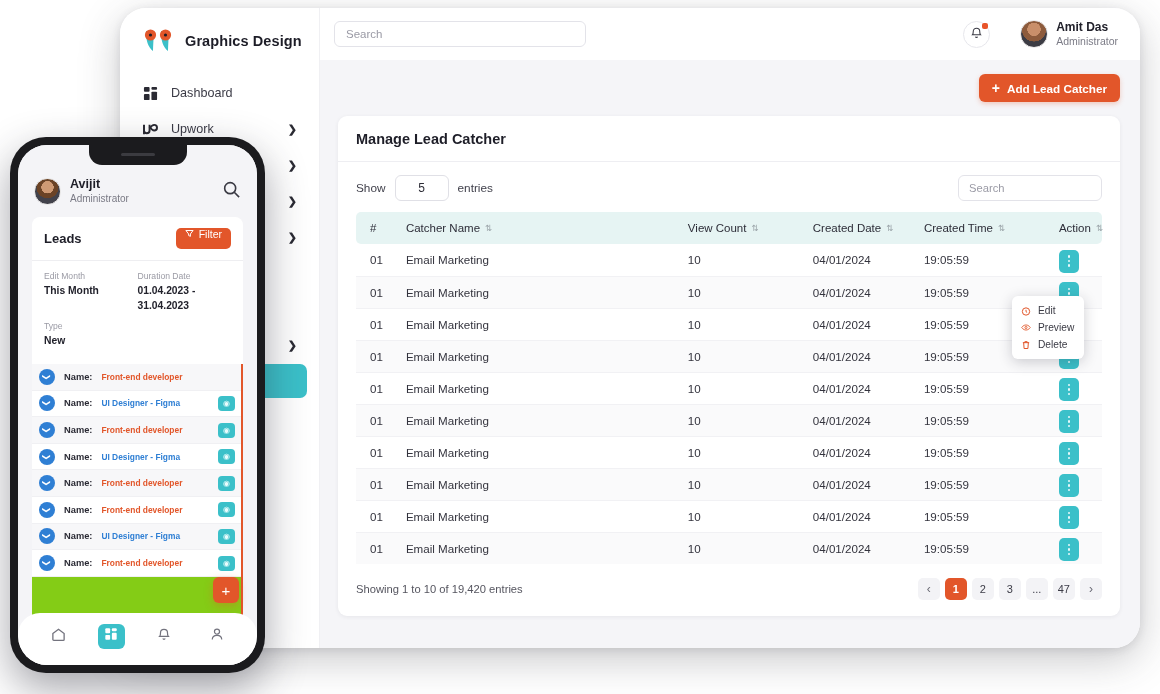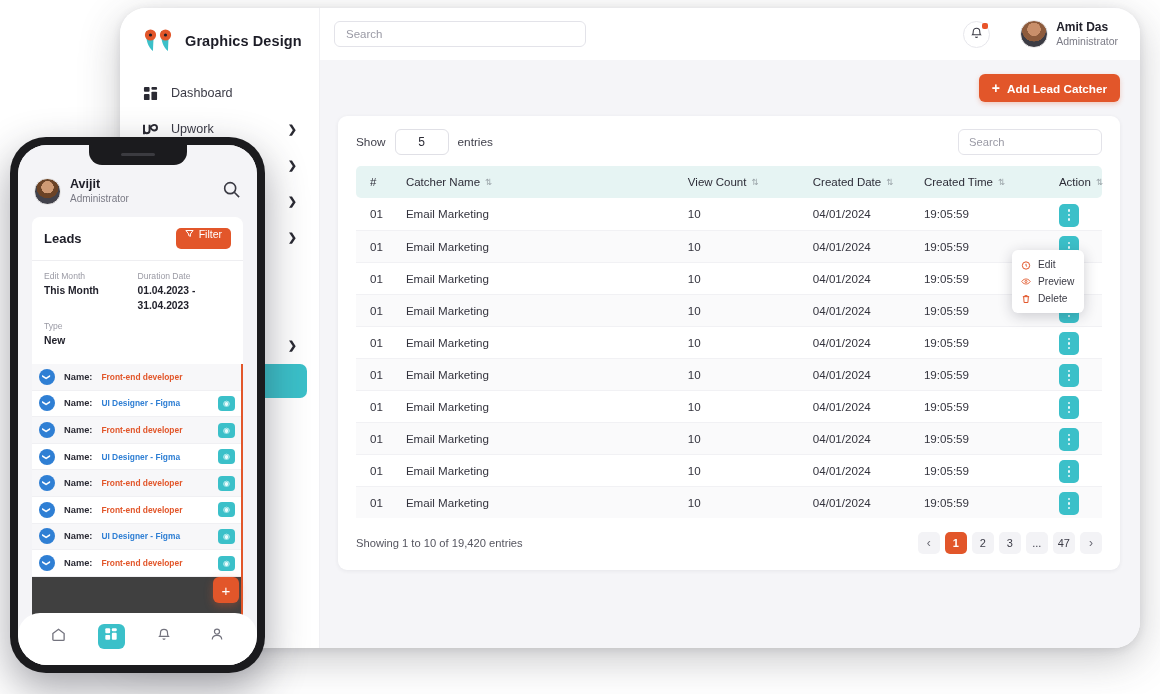--- a/index.html
+++ b/index.html
@@ -178,21 +178,21 @@
   .filter-btn {
     margin-left: auto; background: #e2562a; color: #fff; border: none; border-radius: 5px;
     height: 21px; padding: 0 9px; font-size: 10.5px; display: inline-flex; align-items: flex-start; gap: 5px;
     cursor: pointer; font-family: "Liberation Sans", sans-serif;
   }
   .filter-meta { padding: 9px 12px 10px; display: flex; flex-wrap: wrap; }
   .fm-col { width: 50%; margin-bottom: 6px; }
   .fm-k { font-size: 8.6px; color: #9b9ba5; line-height: 1.5; }
   .fm-v { font-size: 10.3px; color: #22222c; font-weight: 600; line-height: 1.5; }
 
-  .lead-list { margin: 0 14px; flex: 1 1 auto; overflow: hidden; position: relative; background: #404040; }
+  .lead-list { margin: 0 14px; flex: 1 1 auto; overflow: hidden; position: relative; background: #84cc16; }
   .lead-row {
     display: flex; align-items: center; gap: 9px; background: #fff;
     height: 26.6px; padding: 0 8px 0 7px; border-bottom: 1px solid #f0f0f3; position: relative;
   }
   .lead-row.gray { background: #f7f7f9; }
   .lead-chev {
     width: 16px; height: 16px; flex: 0 0 16px; border-radius: 50%; background: #2f7fd4;
     display: flex; align-items: center; justify-content: center; color: #fff; font-size: 8px;
   }
   .lead-k { font-size: 9.3px; font-weight: bold; color: #2b2b35; }
@@ -380,20 +380,21 @@
 
       <div class="content">
         <div class="action-row">
           <button class="btn-primary">
             <span class="plus">+</span>
             <span>Add Lead Catcher</span>
           </button>
         </div>
 
         <div class="card">
+          <div class="card-title">Manage Lead Catcher</div>
           <div class="card-body">
 
             <div class="table-tools">
               <div class="show-grp">
                 <span>Show</span>
                 <input class="show-select" value="5" style="">
                 <span>entries</span>
               </div>
               <input class="tbl-search" value="" placeholder="Search" style="">
             </div>

